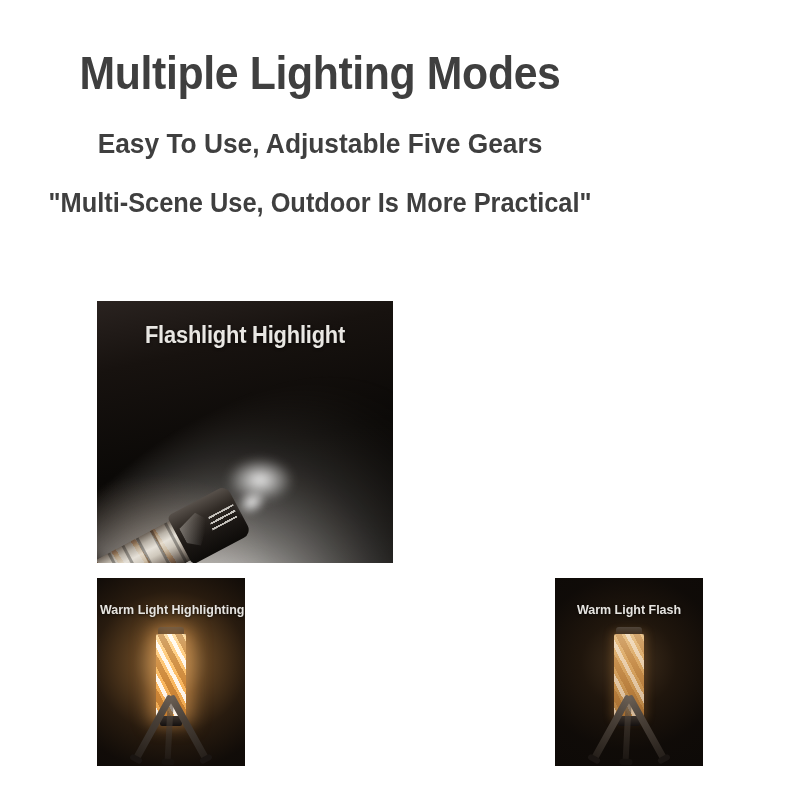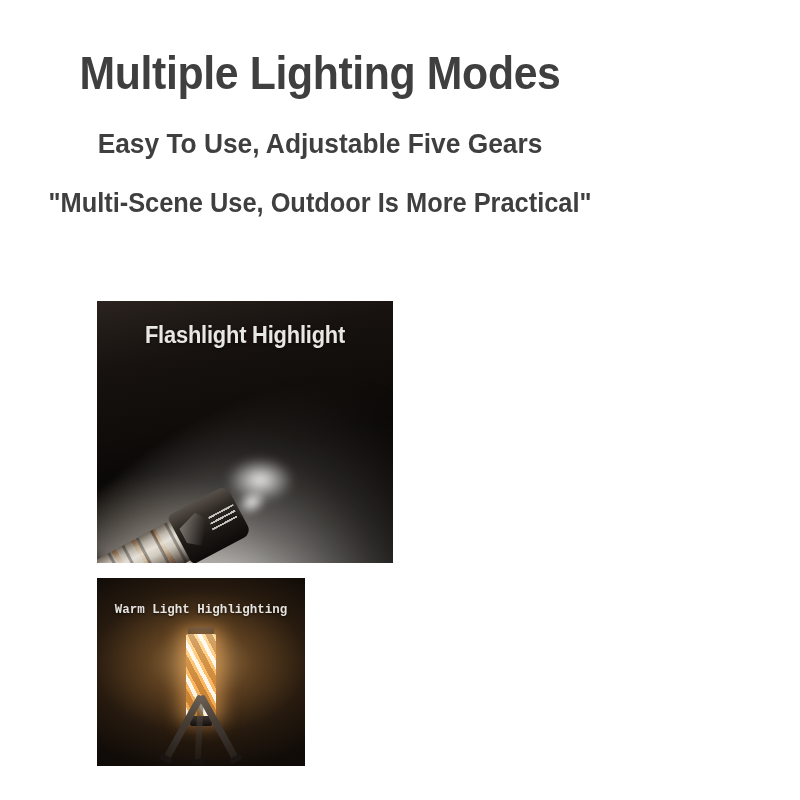--- a/index.html
+++ b/index.html
@@ -73,25 +73,24 @@
     position: absolute;
     left: 97px;
     top: 578px;
     width: 606px;
     height: 188px;
     display: flex;
     justify-content: space-between;
   }
   .panel-bottom {
     position: relative;
-    width: 208px;
+    width: 148px;
     height: 188px;
     overflow: hidden;
     background: #100c08;
-    font-family: Liberation Mono, monospace;
   }
 
   
   .scene-dark {
     position: absolute;
     inset: 0;
     background:
       radial-gradient(ellipse 62% 48% at 20% 96%, rgba(86,66,48,0.55) 0%, rgba(0,0,0,0) 62%),
       linear-gradient(168deg, #2a2320 0%, #17120f 22%, #0b0907 55%, #060504 100%);
   }
@@ -429,14 +428,37 @@
           <div class="leg-foot"></div>
         </div>
       <div class="leg r">
           <div class="leg-foot"></div>
         </div>
     </div>
     <div class="caption-bottom">Warm Light Highlighting</div>
   </div>
 
 
+  <div class="panel-bottom">
+    <div class="scene-warm"></div>
+    <div class="warm-glow dim"></div>
+    <div class="lantern dim">
+      <div class="lantern-cap"></div>
+      <div class="lantern-tube">
+        <div class="lantern-spiral"></div>
+      </div>
+      <div class="lantern-base"></div>
+    </div>
+    <div class="tripod">
+      <div class="leg c">
+          <div class="leg-foot"></div>
+        </div>
+      <div class="leg l">
+          <div class="leg-foot"></div>
+        </div>
+      <div class="leg r">
+          <div class="leg-foot"></div>
+        </div>
+    </div>
+    <div class="caption-bottom">Warm Light Flash</div>
+  </div>
 
 </div>
 
 </body></html>

